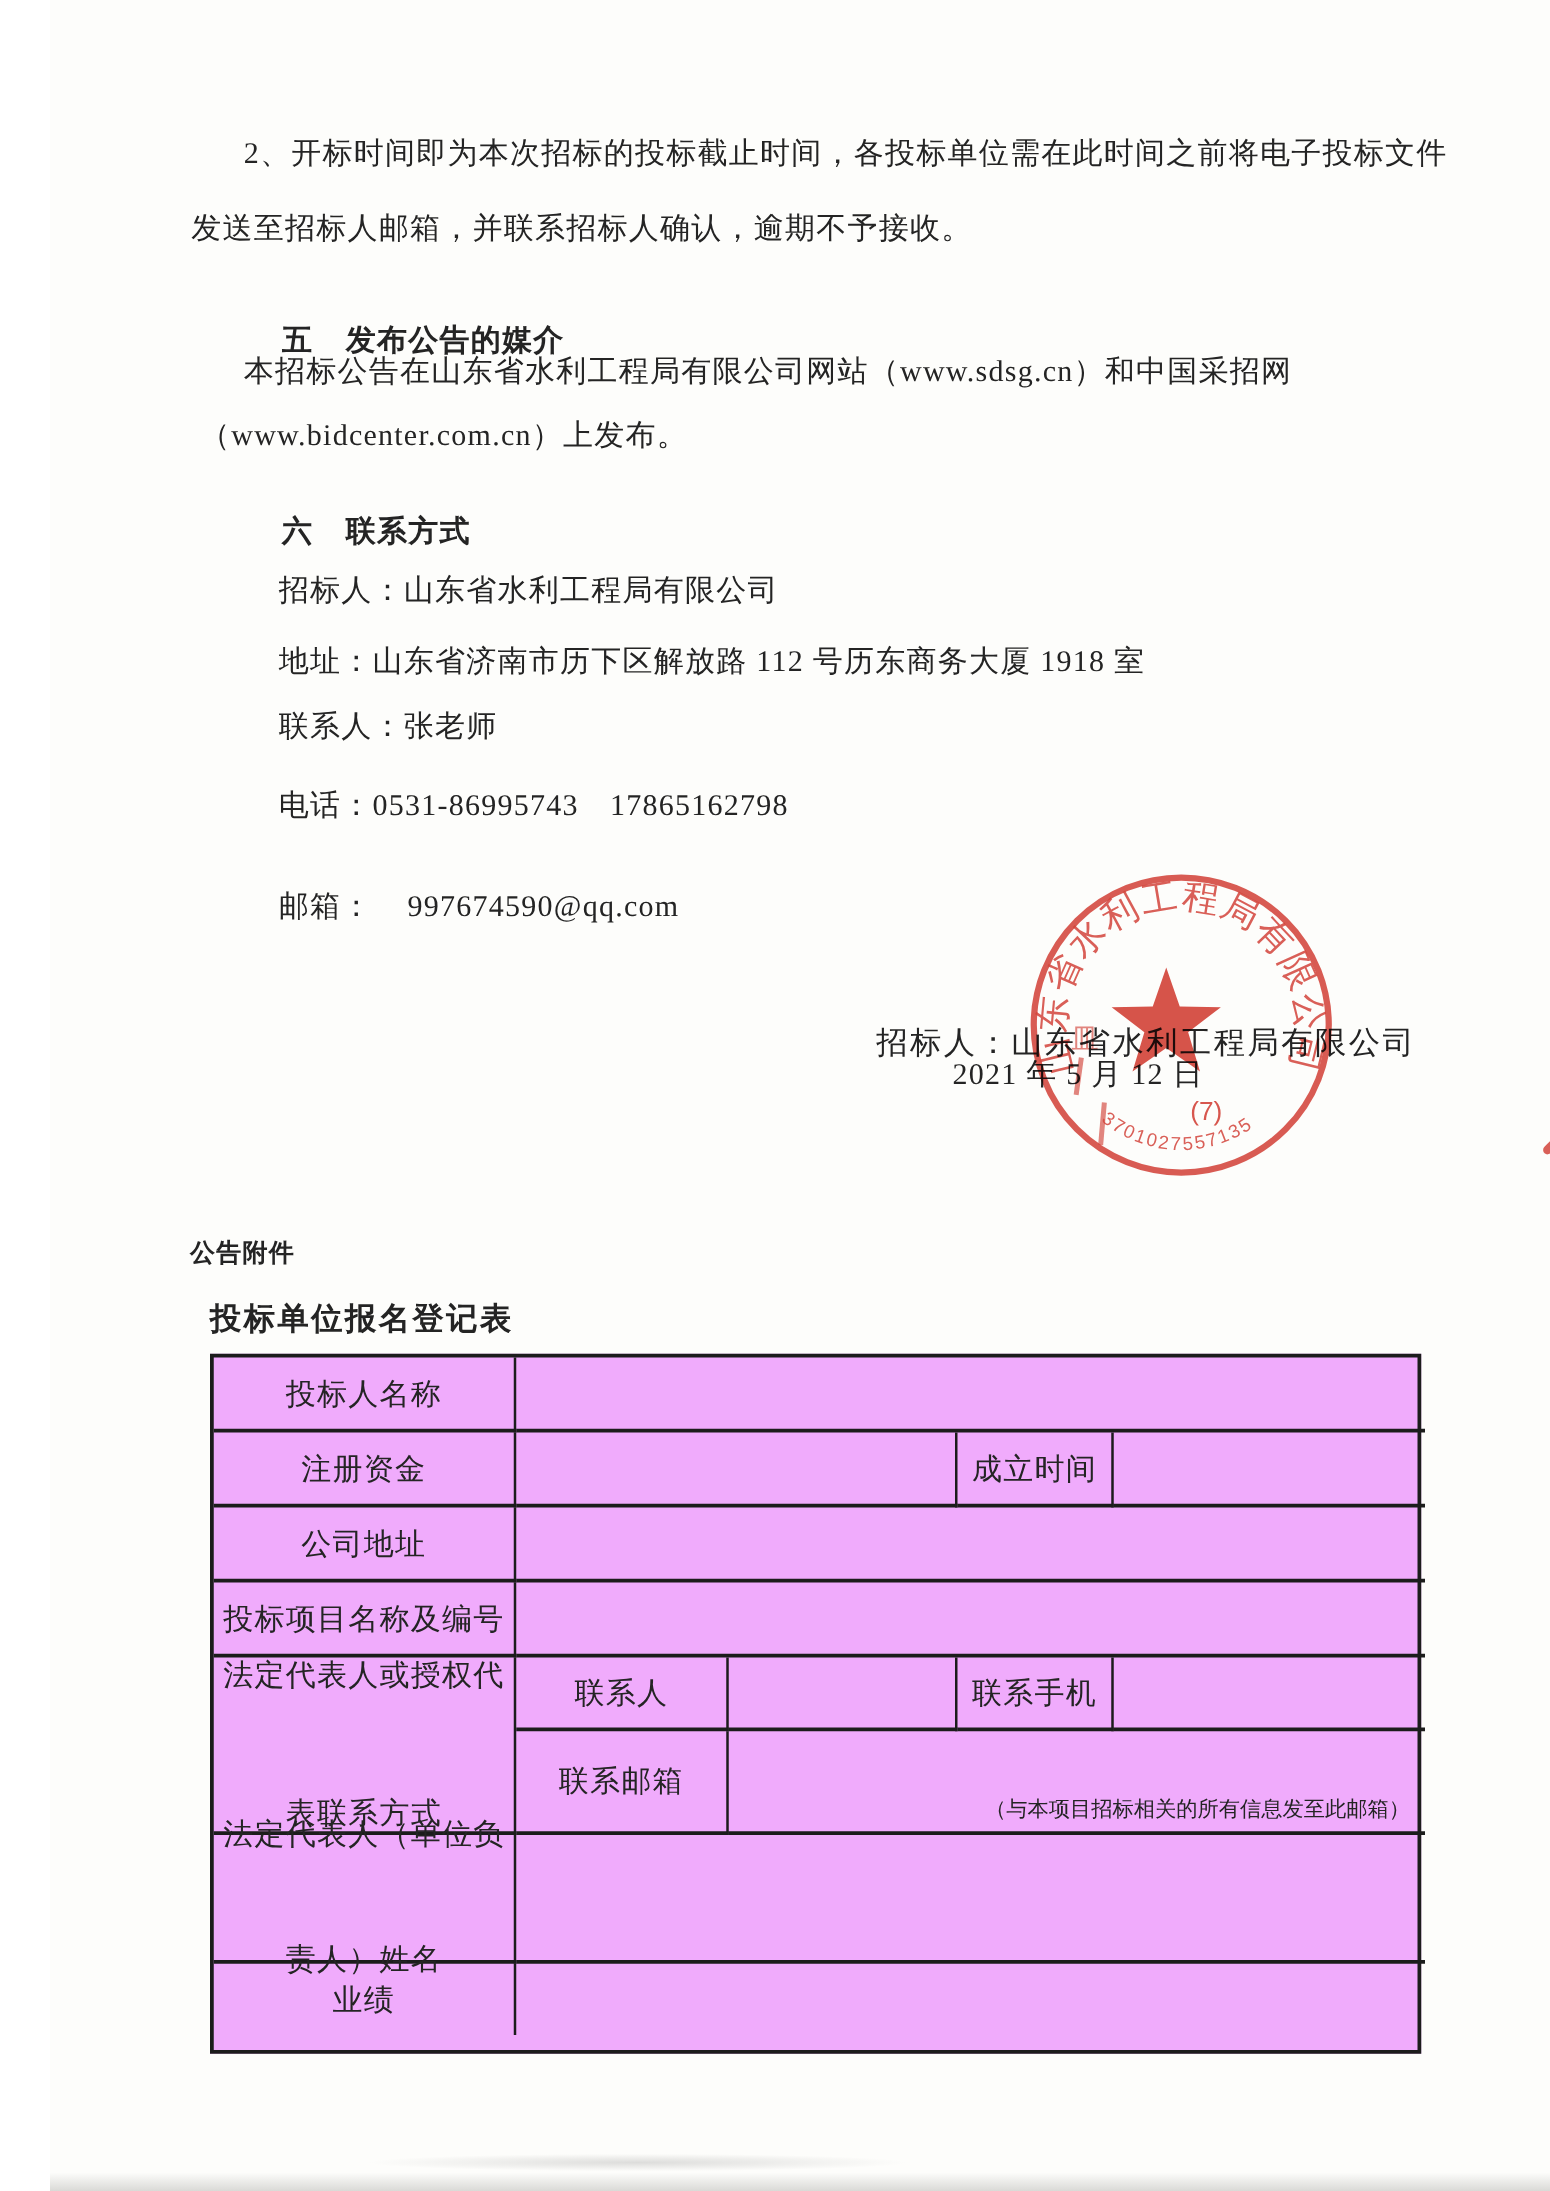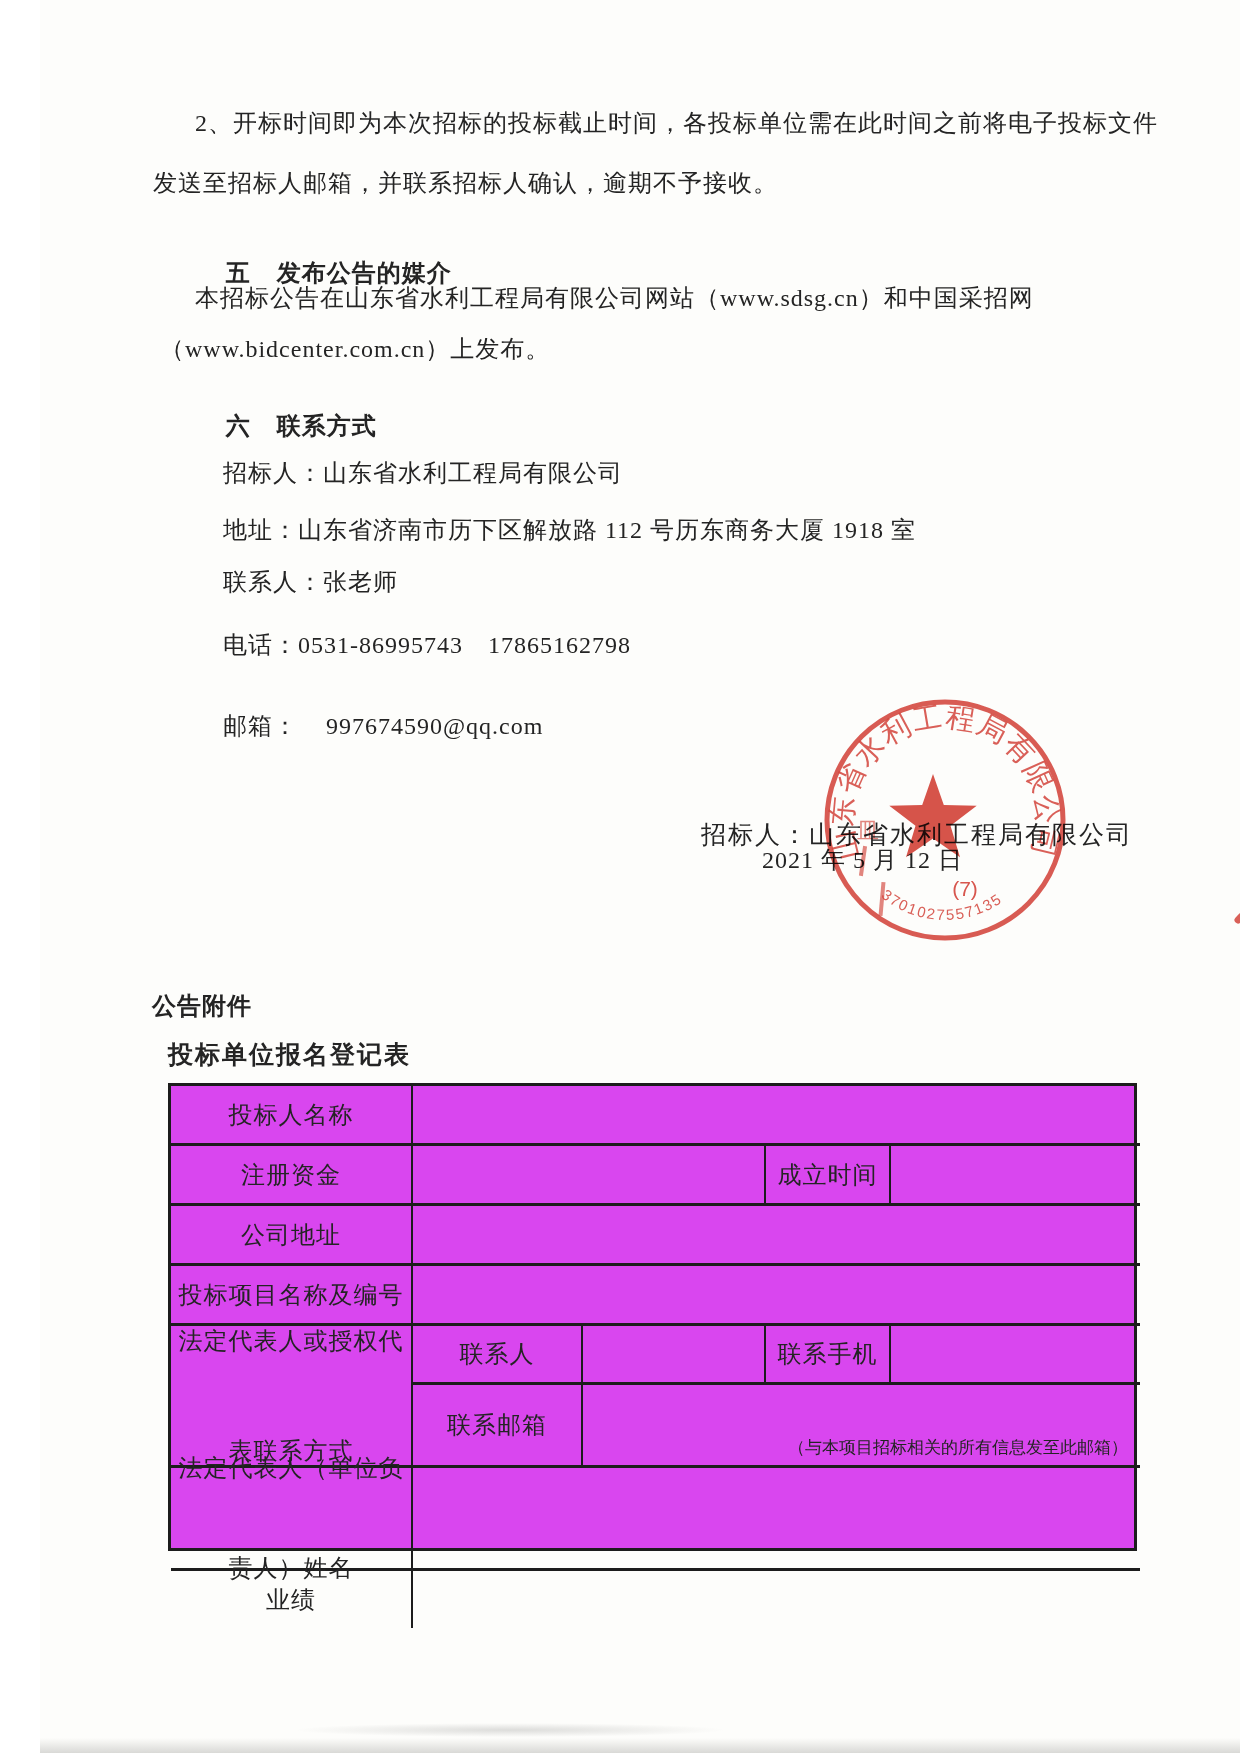--- a/index.html
+++ b/index.html
@@ -9,32 +9,32 @@
     font-family:"Liberation Serif","DejaVu Serif",serif;
     margin-left:40px;
   }
   .t{position:absolute;font-size:24px;letter-spacing:1px;white-space:pre;line-height:1.25;}
   .h{font-family:"Liberation Sans","DejaVu Sans",sans-serif;font-weight:700;font-size:24px;}
   .h .num{margin-right:26px;}
   .contact-label{letter-spacing:1px;}
   .gap-after{margin-left:28px;}
   .sig{font-size:25px;letter-spacing:2px;}
   .seal-svg{position:absolute;mix-blend-mode:multiply;}
-  .attach-label{font-family:"Liberation Sans","DejaVu Sans",sans-serif;font-weight:700;font-size:24px;}
+  .attach-label{font-family:"Liberation Sans","DejaVu Sans",sans-serif;font-weight:700;font-size:20px;}
   .table-title{
     position:absolute;left:128px;top:1038px;width:969px;
     font-family:"Liberation Sans","DejaVu Sans",sans-serif;font-weight:700;
     font-size:25px;letter-spacing:2px;
   }
   .reg-table{
-    position:absolute;left:128px;top:1083px;width:969px;height:468px;
+    position:absolute;left:128px;top:1083px;width:969px;height:560px;
     display:grid;box-sizing:border-box;
     grid-template-columns:242px 170px 183px 125px 249px;
     grid-template-rows:60px 60px 60px 60px 59px 83px 103px 57px;
-    border:3px solid #1c1c1c;background:#d946ef;
+    border:3px solid #1c1c1c;background:#f0abfc;
   }
   .cell{
     box-sizing:border-box;border-right:2px solid #1c1c1c;border-bottom:3px solid #1c1c1c;
     display:flex;align-items:center;justify-content:center;
     font-size:24px;letter-spacing:1px;text-align:center;
   }
   .cell.no-br{border-right:none;}
   .cell.no-bb{border-bottom:none;}
   .cell.two-line{flex-direction:column;justify-content:center;gap:48px;}
   .two-line.wide .l{line-height:62px;}

